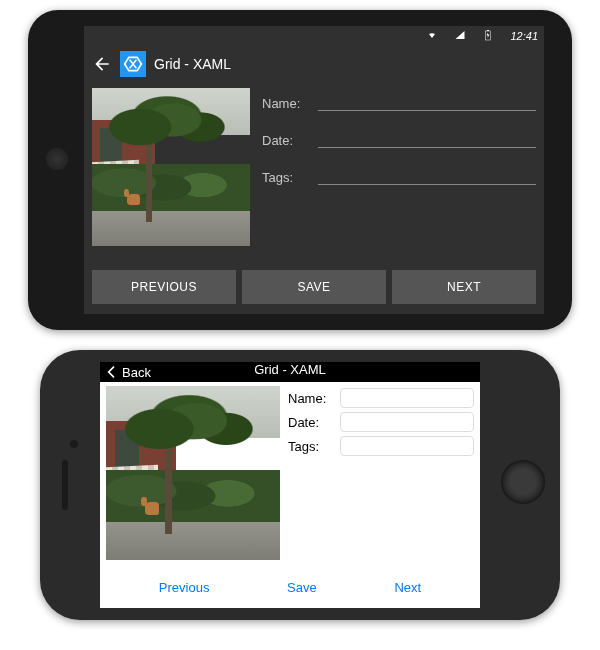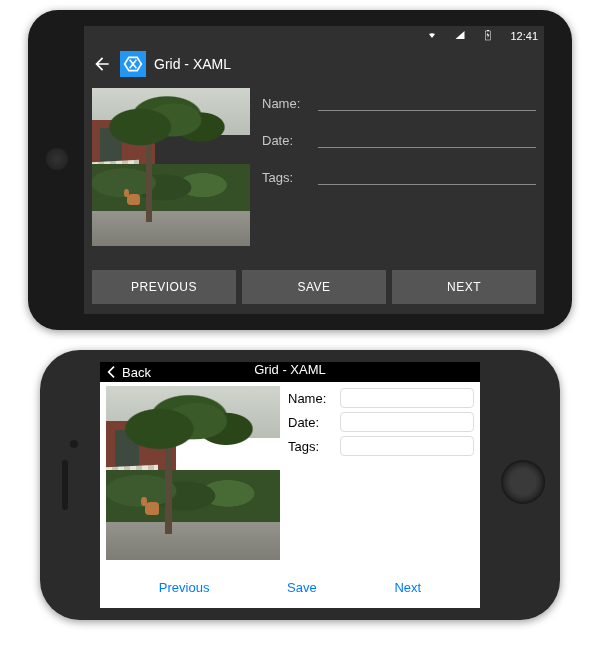--- a/index.html
+++ b/index.html
@@ -43,20 +43,21 @@
   }
   .android-statusbar {
     height: 20px;
     display: flex;
     justify-content: flex-end;
     align-items: center;
     padding: 0 6px;
     color: #fff;
     font-size: 11px;
     gap: 16px;
+    font-style: italic;
   }
   .android-statusbar svg { width: 12px; height: 12px; }
   .android-appbar {
     height: 36px;
     display: flex;
     align-items: center;
     gap: 8px;
     padding: 0 8px;
   }
   .android-back {

